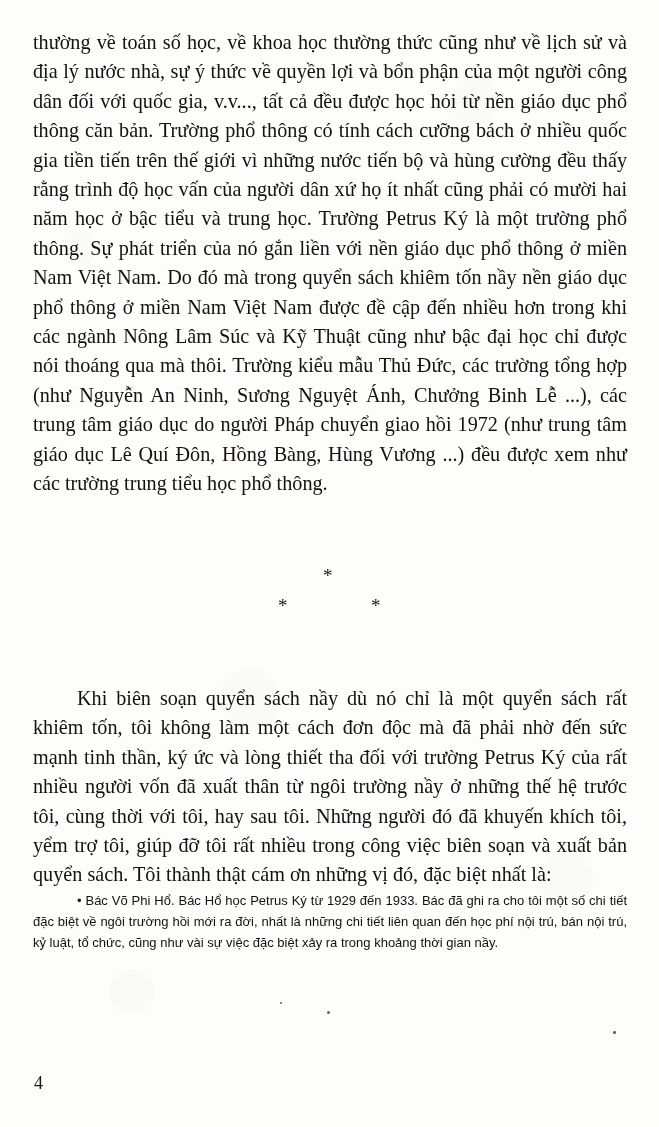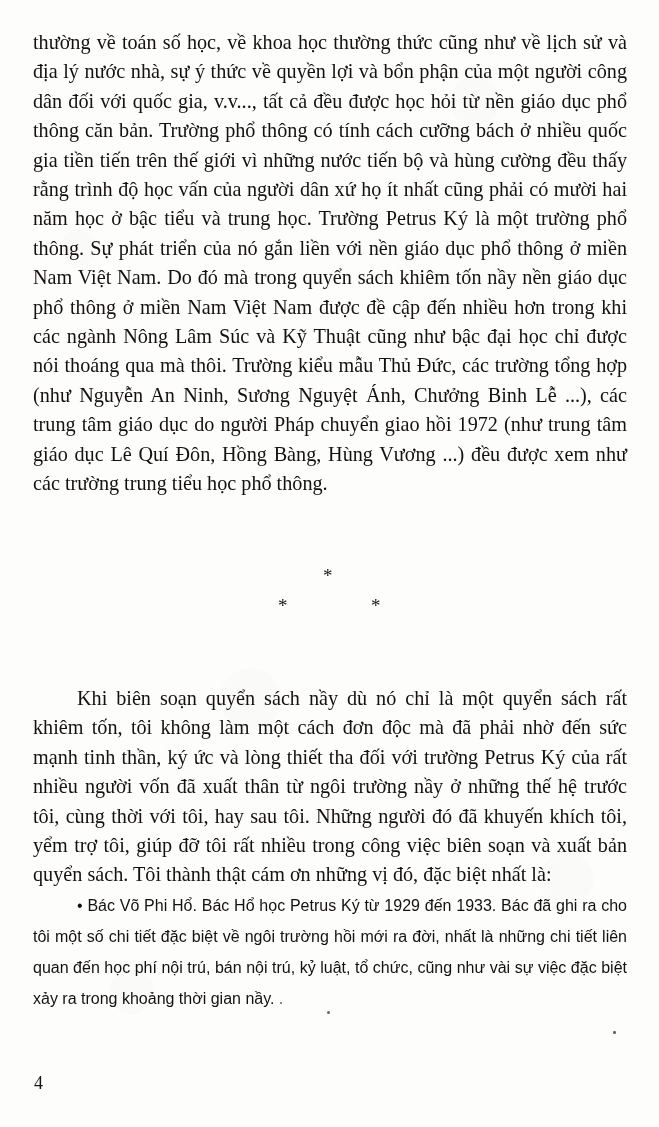--- a/index.html
+++ b/index.html
@@ -44,22 +44,22 @@
   }
 
   p.indented {
     text-indent: 44px;
   }
 
   
   p.sans-text {
     margin: 0;
     font-family: "Liberation Sans", "DejaVu Sans", sans-serif;
-    font-size: 16px;
-    line-height: 31px;
+    font-size: 13px;
+    line-height: 21px;
     color: #14110f;
     text-align: justify;
     text-justify: inter-word;
     text-indent: 44px;
   }
 
   
   .divider {
     position: absolute;
     left: 0;

